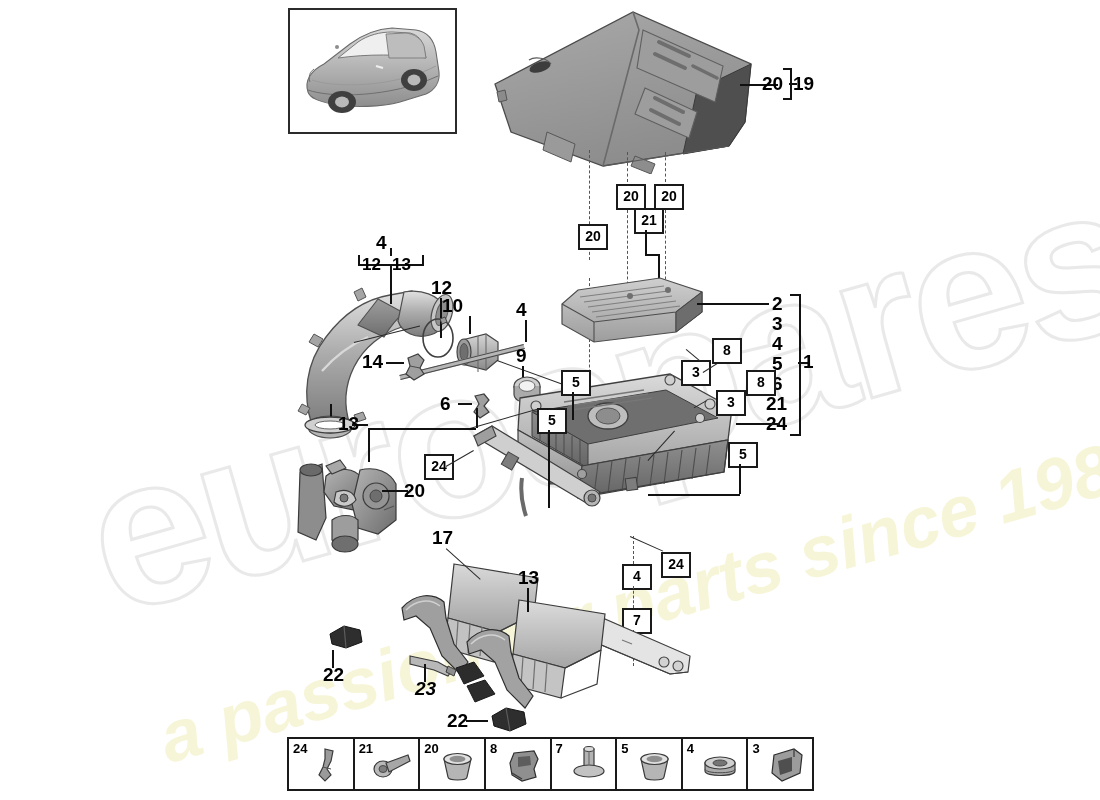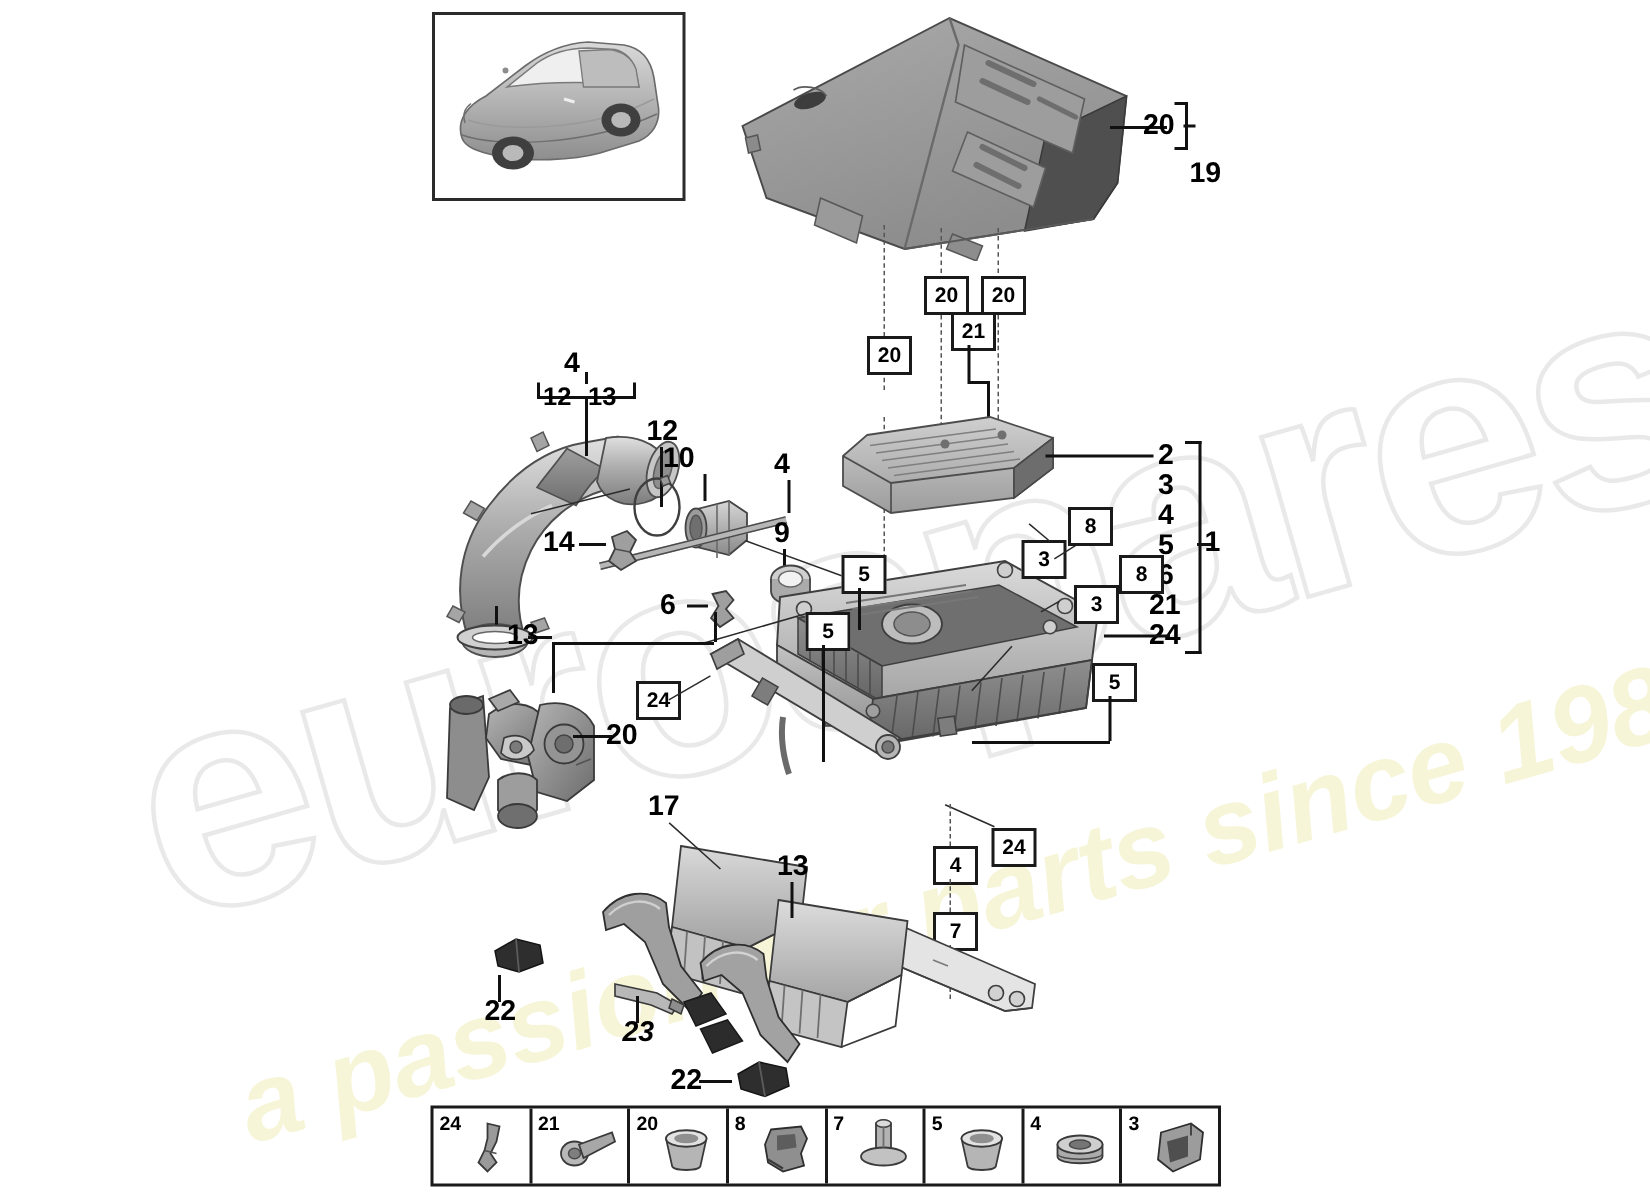--- a/index.html
+++ b/index.html
@@ -123,21 +123,21 @@
       <path d="M64 128 L92 140 L88 158 L60 146 Z" fill="#9a9a9a" stroke="#575757" stroke-width="1"></path>
       <path d="M152 152 L172 160 L168 170 L148 162 Z" fill="#8d8d8d" stroke="#575757" stroke-width="1"></path>
       <path d="M120 162 L246 142" fill="none" stroke="#5a5a5a" stroke-width="1.2"></path>
     </svg>
   </div>
 
   <div class="ln h" style="left:740px;top:84px;width:38px;"></div>
   <div class="lbl" style="left:762px;top:74px;">20</div>
   <div class="brk brk-r" style="left:783px;top:68px;width:7px;height:28px;"></div>
   <div class="ln h" style="left:789px;top:83px;width:8px;"></div>
-  <div class="lbl" style="left:793px;top:74px;margin-top:32px;">19</div>
+  <div class="lbl" style="left:793px;top:74px;">19</div>
 
   <div class="dash" style="left:589px;top:150px;height:110px;"></div>
   <div class="dash" style="left:589px;top:278px;height:120px;"></div>
   <div class="boxnum" style="left:578px;top:224px;">20</div>
 
   <div class="dash" style="left:627px;top:152px;height:30px;"></div>
   <div class="dash" style="left:627px;top:210px;height:95px;"></div>
   <div class="boxnum" style="left:616px;top:184px;">20</div>
 
   <div class="dash" style="left:665px;top:152px;height:30px;"></div>

